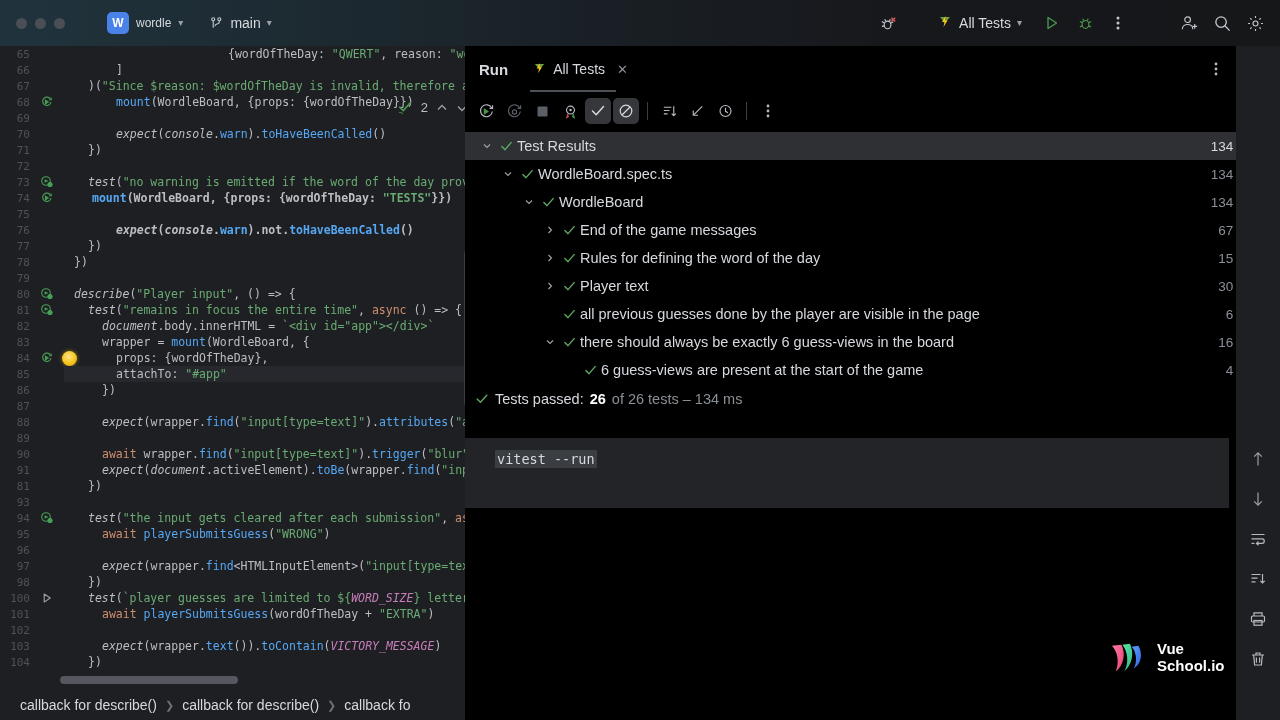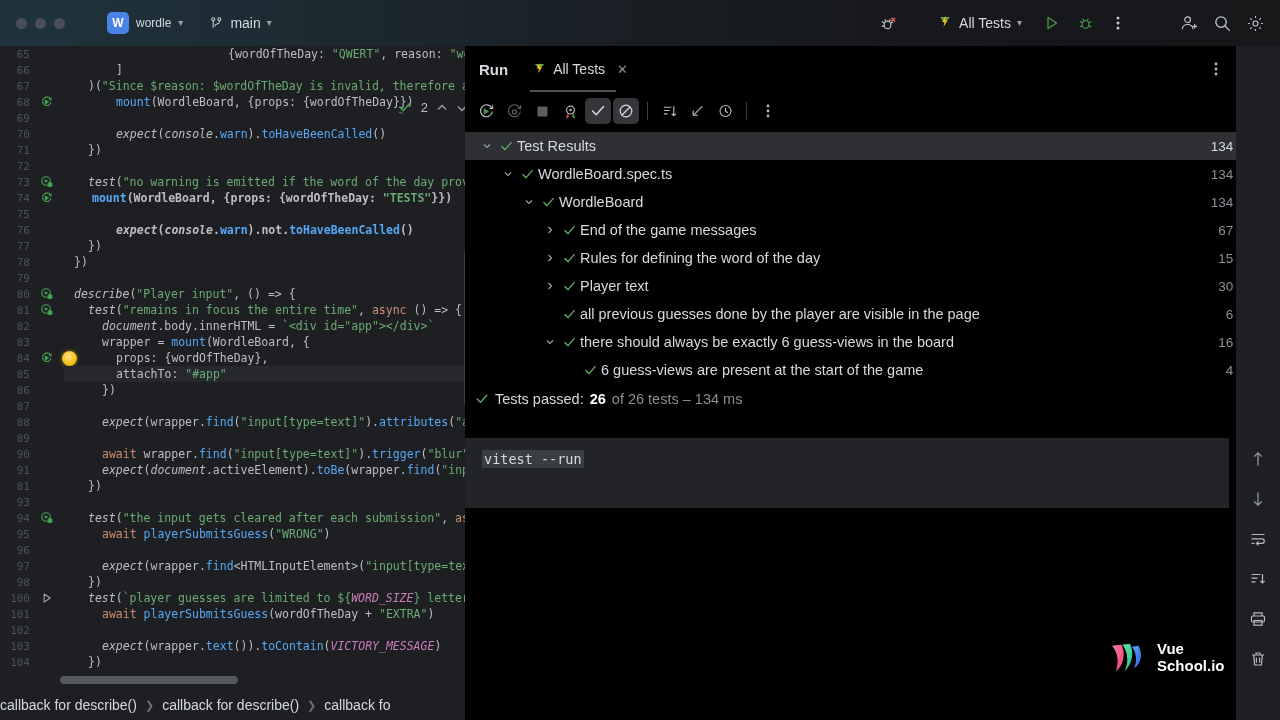--- a/index.html
+++ b/index.html
@@ -88,21 +88,21 @@
   }
   .hscroll {
     position: absolute; left: 60px; bottom: 6px; width: 178px; height: 8px;
     background: #55585e; border-radius: 4px;
   }
 
   
   .breadcrumb {
     position: absolute; left: 0; bottom: 0; width: 476px; height: 30px;
     background: #1e1f22; display: flex; align-items: center; gap: 8px;
-    padding-left: 0; overflow: hidden;
+    padding-left: 20px; overflow: hidden;
   }
   .bc-item { color: #d6d9de; font-size: 14px; white-space: nowrap; }
   .bc-sep { color: #6d7177; font-size: 11px; }
 
   
   .runpanel {
     position: absolute; top: 46px; left: 465px; width: 804px; height: 674px;
     background: #000000;
   }
   .rp-header { height: 46px; display: flex; align-items: center; position: relative; }
@@ -143,21 +143,21 @@
   .sum-check { color: #5fa964; font-size: 13px; }
   .sum-a { color: #d6d9de; font-size: 14.5px; }
   .sum-n { color: #ffffff; font-size: 14.5px; font-weight: bold; }
   .sum-b { color: #8a8f96; font-size: 14.5px; }
 
   .console {
     position: absolute; left: 0; top: 392px; width: 764px; height: 70px;
     background: #232427;
   }
   .console-line {
-    margin: 12px 0 0 17px; font-family: "DejaVu Sans Mono", monospace;
+    margin: 12px 0 0 30px; font-family: "DejaVu Sans Mono", monospace;
     font-size: 13.5px; color: #d6d9de; background: #3a3d42; display: inline-block; padding: 1px 2px;
   }
 
   
   .rail {
     position: absolute; right: 0; top: 46px; width: 44px; height: 674px;
     background: #1e1f22; display: flex; flex-direction: column; align-items: center;
     padding-top: 400px; gap: 14px;
   }
   .rail-btn { width: 26px; height: 26px; display: flex; align-items: center; justify-content: center; color: #b6bac0; }

